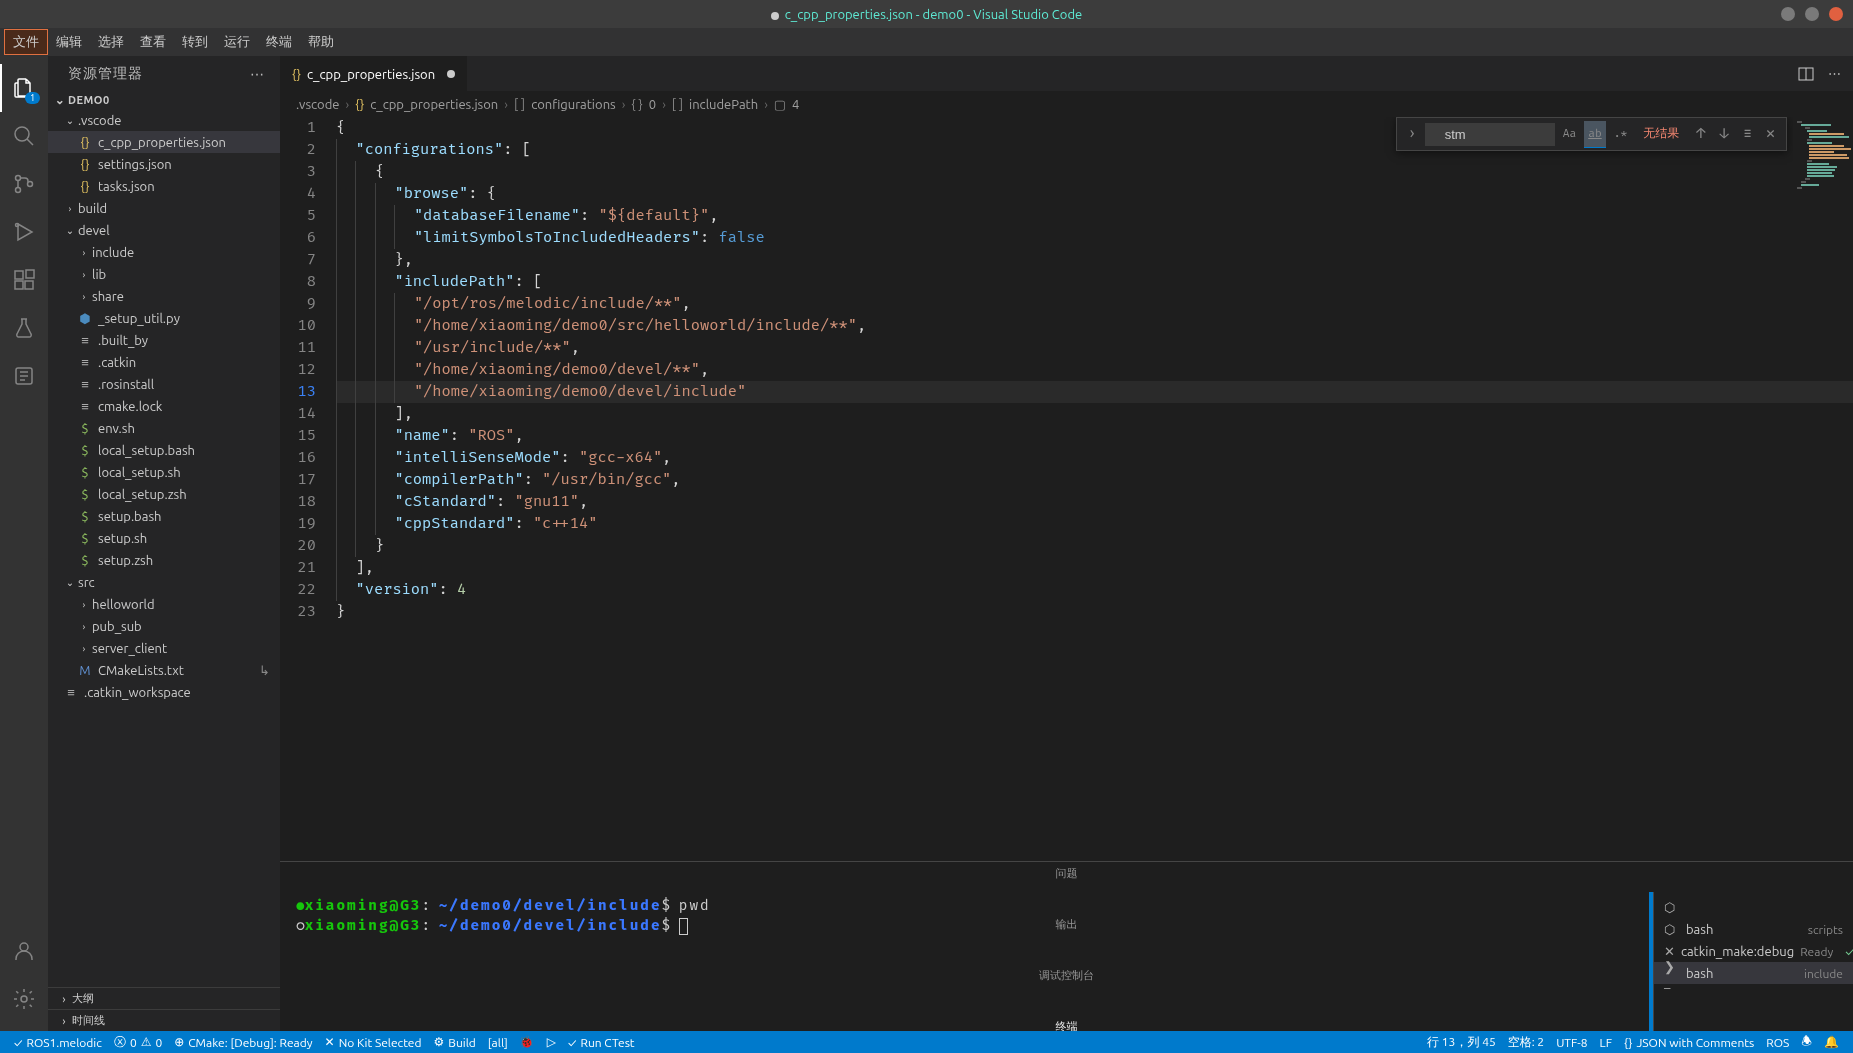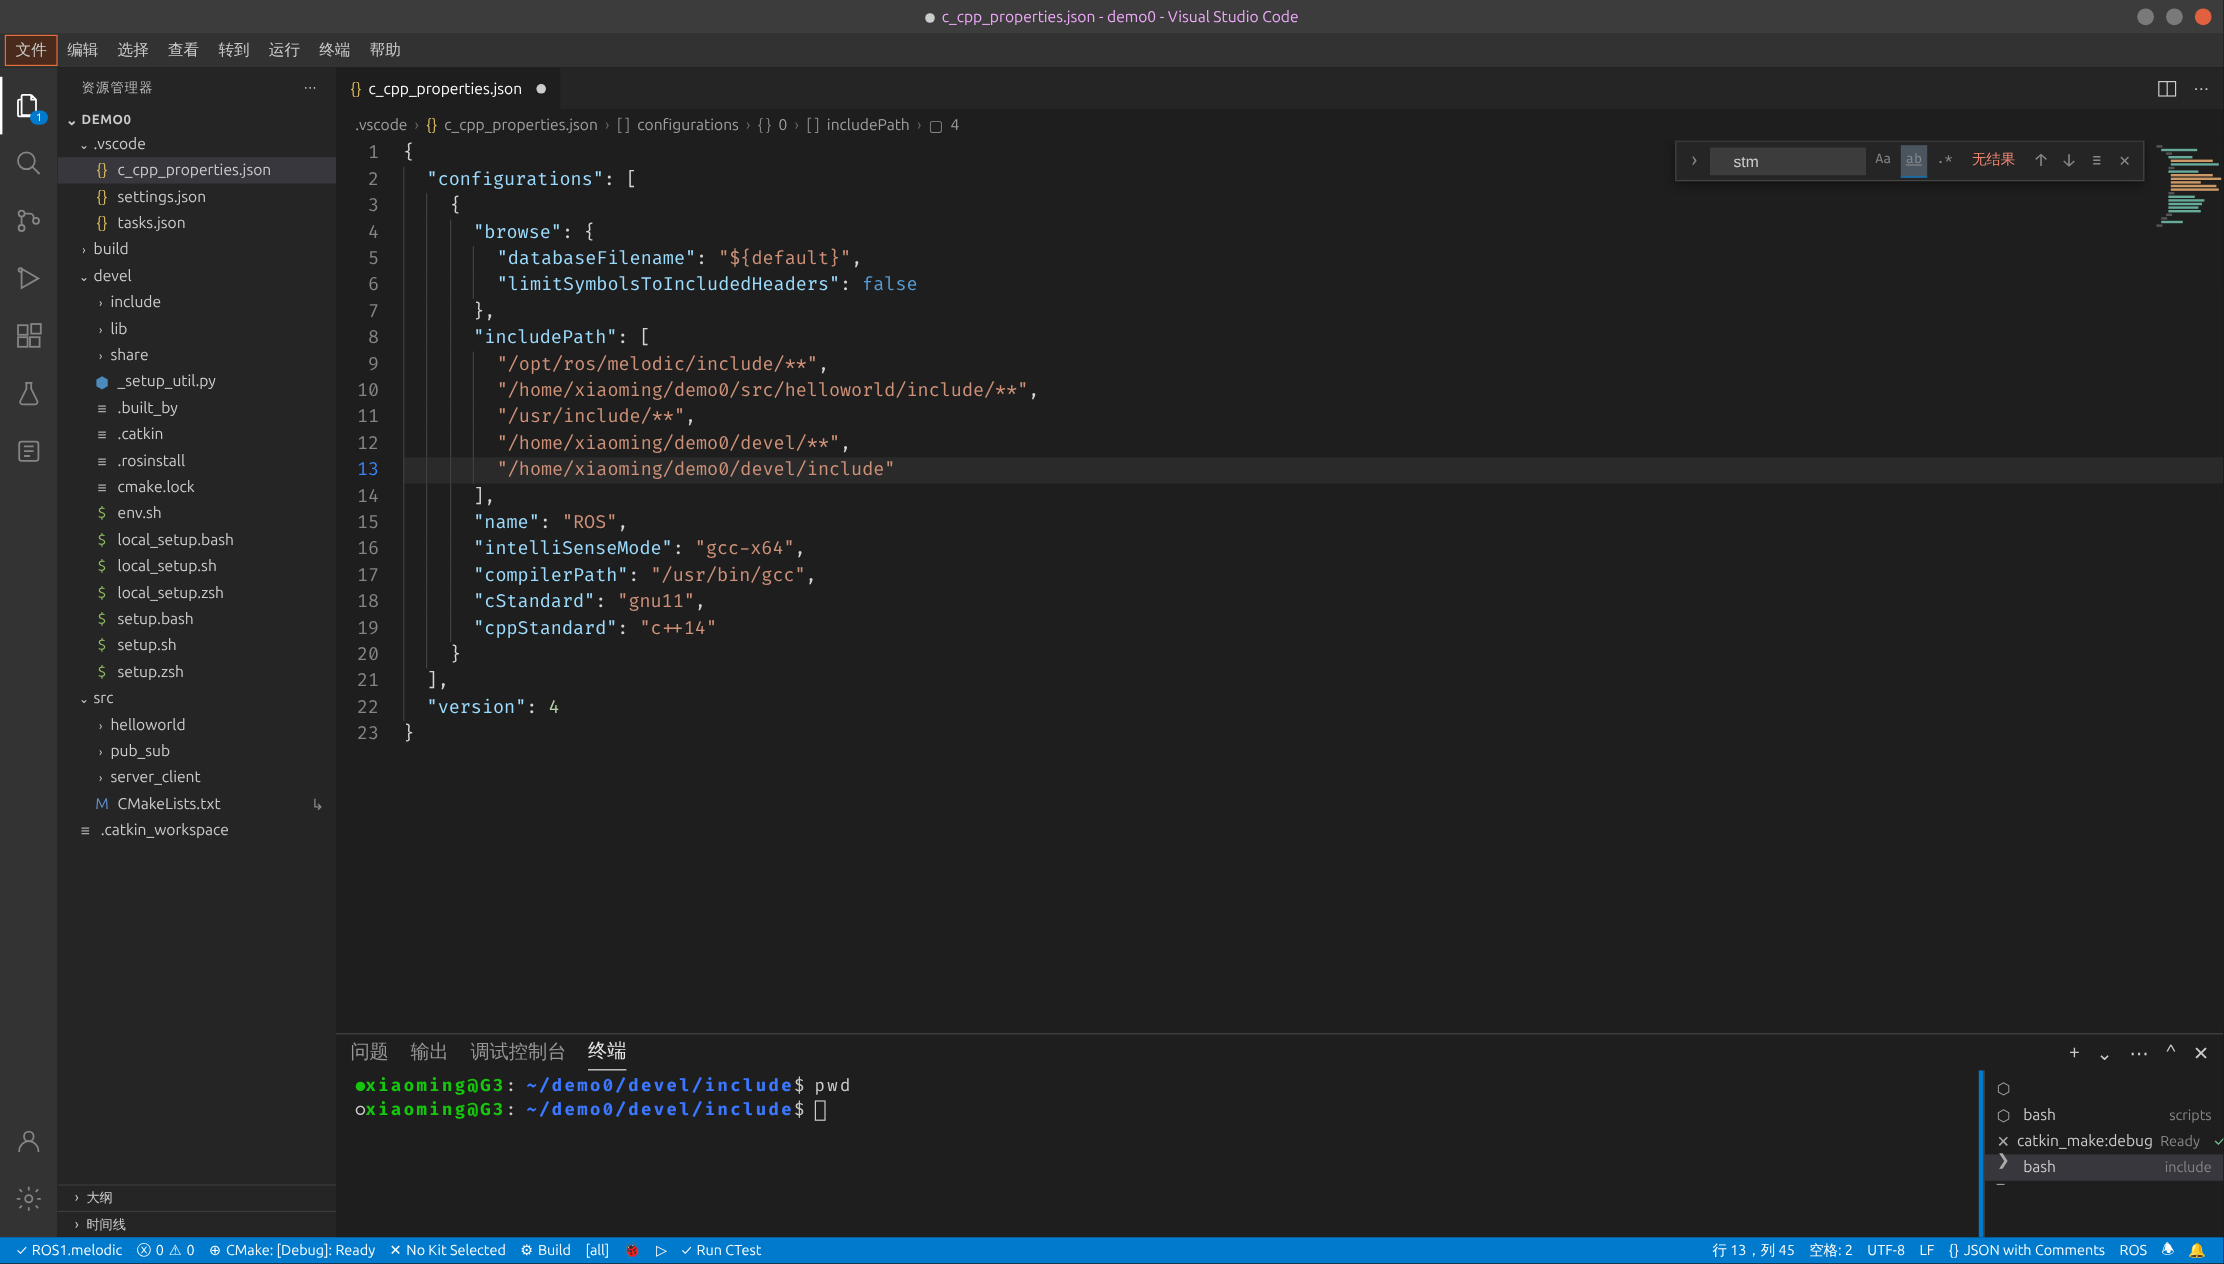--- a/index.html
+++ b/index.html
@@ -17,21 +17,21 @@
     
     .title-bar {
       background: #3c3c3c;
       height: 28px;
       display: flex;
       align-items: center;
       justify-content: center;
       position: relative;
     }
     .title-bar-text {
-      color: #f0abfc;
+      color: #5eead4;
       font-size: 13px;
     }
     .title-bar-dot {
       display: inline-block;
       width: 8px;
       height: 8px;
       background: #cccccc;
       border-radius: 50%;
       margin-right: 6px;
       vertical-align: middle;
@@ -122,21 +122,21 @@
       background: #252526;
       display: flex;
       flex-direction: column;
     }
     .sidebar-header {
       height: 35px;
       display: flex;
       align-items: center;
       justify-content: space-between;
       padding: 0 16px 0 20px;
-      font-size: 11px;
+      font-size: 14px;
       color: #bbbbbb;
     }
     .sidebar-header-title {
       text-transform: none;
       letter-spacing: 1px;
     }
     .sidebar-dots {
       color: #bbbbbb;
       cursor: pointer;
     }
@@ -370,22 +370,23 @@
       background: #1e1e1e;
       border-top: 1px solid #454545;
       display: flex;
       flex-direction: column;
     }
     .terminal-tabs {
       height: 30px;
       display: flex;
       align-items: center;
       padding: 0 12px;
-      gap: 18px;
-      font-size: 16px;
+      gap: 28px;
+      font-size: 11px;
+      flex-direction: column;
     }
     .terminal-tab {
       color: #969696;
       cursor: pointer;
       padding: 4px 0;
     }
     .terminal-tab.active {
       color: #e7e7e7;
       border-bottom: 1px solid #e7e7e7;
     }

